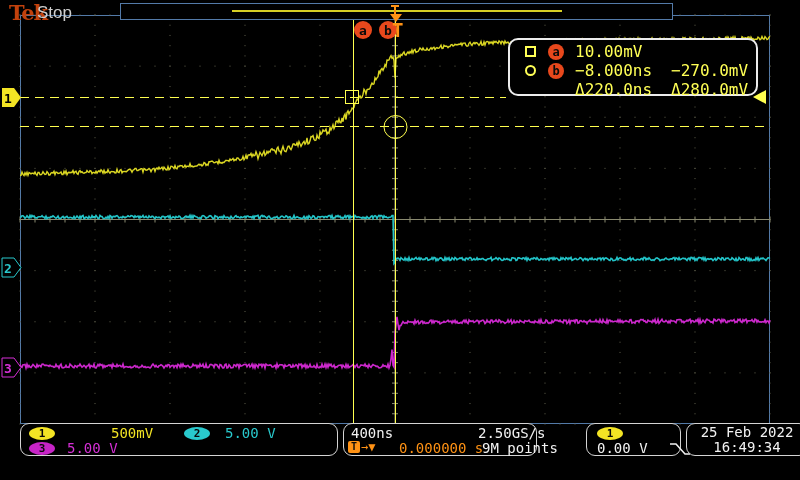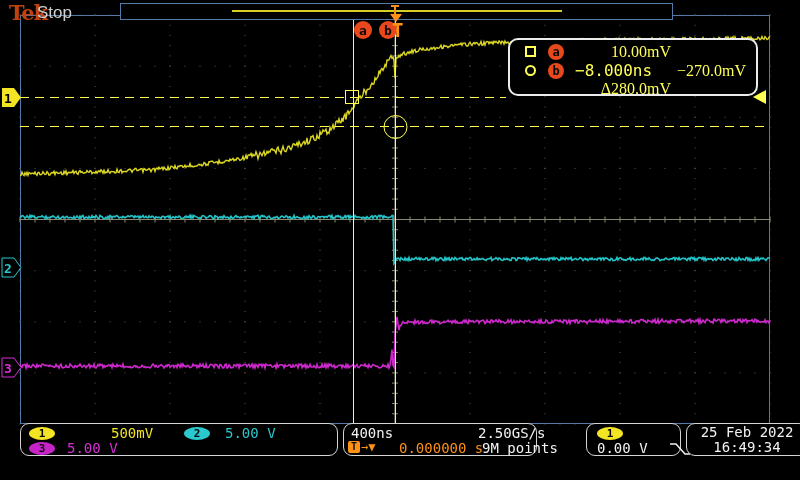--- a/index.html
+++ b/index.html
@@ -30,21 +30,21 @@
 
   
   .readout{left:508px;top:38px;width:250px;height:58px;background:#000;
            border:2px solid #ececec;border-radius:10px;color:#ffff55;font-size:16px;
            display:grid;grid-template-rows:1fr 1fr 1fr;padding:2px 10px 2px 15px;box-sizing:border-box;}
   .cr-row{display:grid;grid-template-columns:23px 27px 96px 1fr;align-items:center;}
   .cr-icon{width:11px;height:11px;border:2px solid #ffff55;box-sizing:border-box;display:inline-block;}
   .cr-icon.circ{border-radius:50%;}
   .cr-badge{width:16px;height:16px;border-radius:50%;background:#e8481c;color:#0a0a0a;
             font-weight:bold;font-size:12px;display:flex;align-items:center;justify-content:center;}
-  .cr-val{text-align:right;font-family:Liberation Serif, serif;}
+  .cr-val{}
 
   
   .sbox{position:absolute;top:423px;height:33px;border:1px solid #d4d4d4;border-radius:9px;
         background:#000;color:#f2f2f2;font-size:14px;box-sizing:border-box;z-index:2;}
   .sbox span{position:absolute;white-space:pre;}
   .cbadge{width:26px;height:13px;border-radius:50%;color:#0a0a0a;font-weight:bold;font-size:11px;
           text-align:center;line-height:13px;}
   .bg-ch1{background:#f3e424;} .bg-ch2{background:#29c9cd;} .bg-ch3{background:#c724c7;}
   .fg-ch1{color:#f3e424;} .fg-ch2{color:#29c9cd;} .fg-ch3{color:#d62fd6;}
   .fg-or{color:#ff9214;}
@@ -1107,20 +1107,21 @@
     <span><span class="cr-icon circ"></span></span>
     <span>
         <span class="cr-badge">b</span>
       </span>
     <span>−8.000ns</span>
     <span class="cr-val">−270.0mV</span>
   </div>
   <div class="cr-row">
     <span></span>
       <span></span>
+    <span>Δ220.0ns</span>
     <span class="cr-val">Δ280.0mV</span>
   </div>
 </div>
 
 <div class="sbox" style="left:20px;width:318px;">
   <span class="cbadge bg-ch1" style="left:8px;top:3px;">1</span>
   <span class="fg-ch1" style="left:46px;top:1px;margin-left:44px;">500mV</span>
   <span class="cbadge bg-ch2" style="left:163px;top:3px;">2</span>
   <span class="fg-ch2" style="left:204px;top:1px;">5.00 V</span>
   <span class="cbadge bg-ch3" style="left:8px;top:18px;">3</span>

